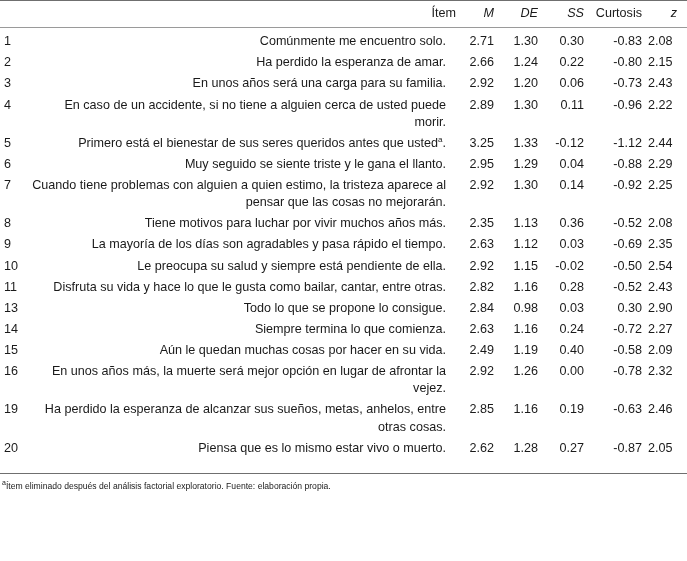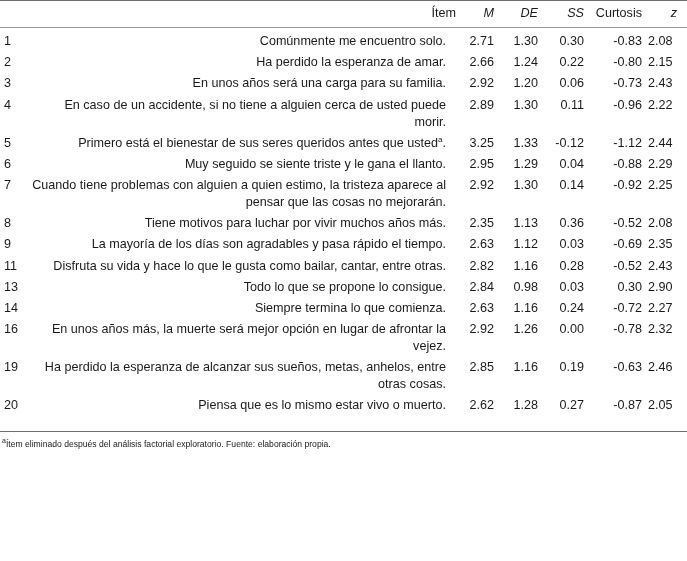--- a/index.html
+++ b/index.html
@@ -204,20 +204,29 @@
         <tr>
           <td class="cell-num">9</td>
           <td class="cell-item">La mayoría de los días son agradables y pasa rápido el tiempo.</td>
           <td class="cell-stat">2.63</td>
           <td class="cell-stat">1.12</td>
           <td class="cell-stat">0.03</td>
           <td class="cell-stat">-0.69</td>
           <td class="cell-z">2.35</td>
         </tr>
         <tr>
+          <td class="cell-num">10</td>
+          <td class="cell-item">Le preocupa su salud y siempre está pendiente de ella.</td>
+          <td class="cell-stat">2.92</td>
+          <td class="cell-stat">1.15</td>
+          <td class="cell-stat">-0.02</td>
+          <td class="cell-stat">-0.50</td>
+          <td class="cell-z">2.54</td>
+        </tr>
+        <tr>
           <td class="cell-num">11</td>
           <td class="cell-item">Disfruta su vida y hace lo que le gusta como bailar, cantar, entre otras.</td>
           <td class="cell-stat">2.82</td>
           <td class="cell-stat">1.16</td>
           <td class="cell-stat">0.28</td>
           <td class="cell-stat">-0.52</td>
           <td class="cell-z">2.43</td>
         </tr>
         <tr>
           <td class="cell-num">13</td>
@@ -231,20 +240,29 @@
         <tr>
           <td class="cell-num">14</td>
           <td class="cell-item">Siempre termina lo que comienza.</td>
           <td class="cell-stat">2.63</td>
           <td class="cell-stat">1.16</td>
           <td class="cell-stat">0.24</td>
           <td class="cell-stat">-0.72</td>
           <td class="cell-z">2.27</td>
         </tr>
         <tr>
+          <td class="cell-num">15</td>
+          <td class="cell-item">Aún le quedan muchas cosas por hacer en su vida.</td>
+          <td class="cell-stat">2.49</td>
+          <td class="cell-stat">1.19</td>
+          <td class="cell-stat">0.40</td>
+          <td class="cell-stat">-0.58</td>
+          <td class="cell-z">2.09</td>
+        </tr>
+        <tr>
           <td class="cell-num">16</td>
           <td class="cell-item">En unos años más, la muerte será mejor opción en lugar de afrontar la vejez.</td>
           <td class="cell-stat">2.92</td>
           <td class="cell-stat">1.26</td>
           <td class="cell-stat">0.00</td>
           <td class="cell-stat">-0.78</td>
           <td class="cell-z">2.32</td>
         </tr>
         <tr>
           <td class="cell-num">19</td>

